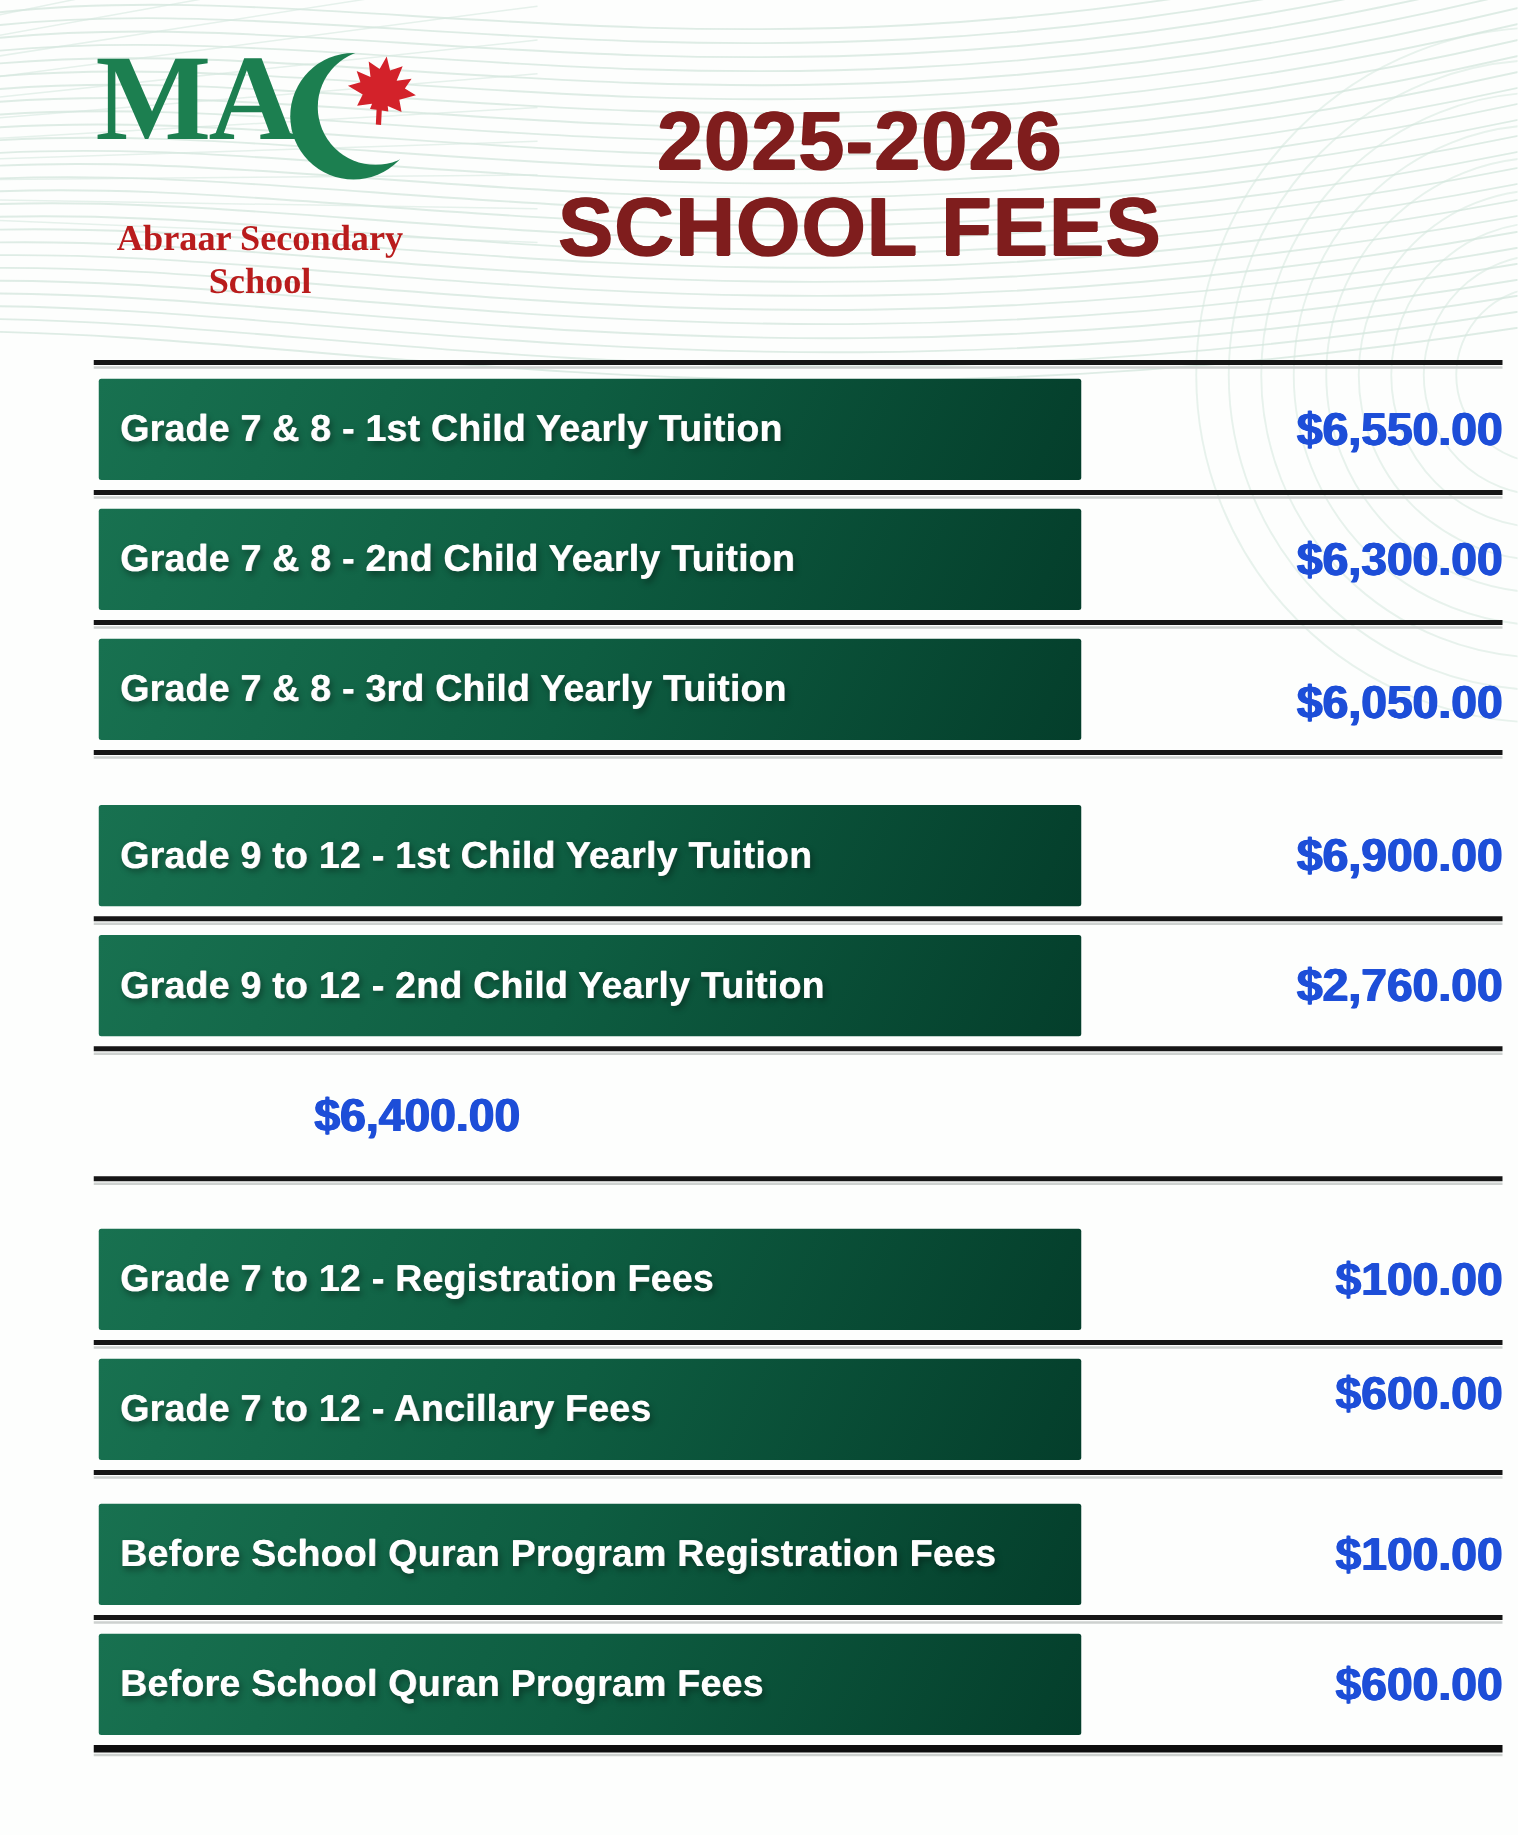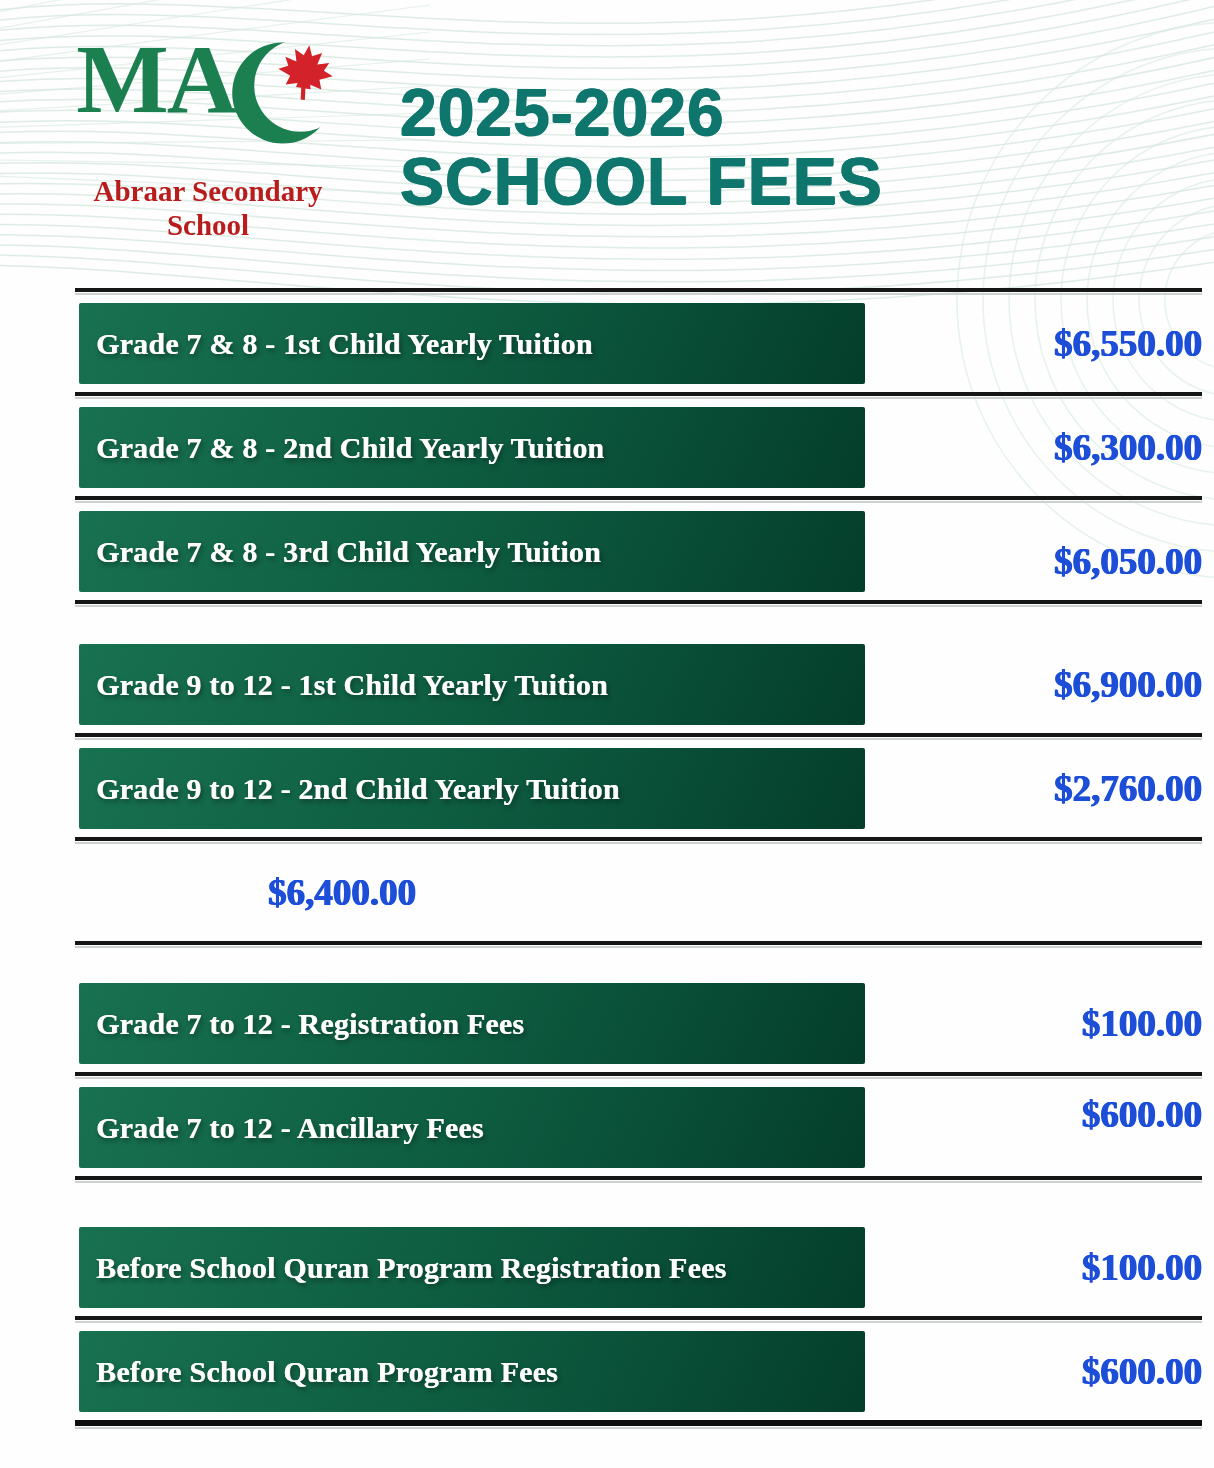--- a/index.html
+++ b/index.html
@@ -18,39 +18,39 @@
   .logo-ma{
     font-family:"Liberation Serif", serif;font-weight:700;
     font-size:98px;line-height:1;color:#1c7f50;letter-spacing:-2px;
   }
   .crescent{width:110px;height:150px;margin-left:-6px;margin-top:-12px;overflow:visible;}
   .logo-name{
     margin-top:6px;font-family:"Liberation Serif", serif;font-weight:700;
     font-size:29px;line-height:1.18;color:#b91c1c;
   }
   .title{
-    position:absolute;left:358px;top:78px;width:540px;text-align:left;
-    color:#0f766e;font-weight:800;
+    position:absolute;left:376px;top:78px;width:540px;text-align:center;
+    color:#7f1d1d;font-weight:800;
   }
   .title-line{
     font-size:66px;line-height:1.05;letter-spacing:1px;
     text-shadow:0.7px 0 0 currentColor,-0.7px 0 0 currentColor,0 0.7px 0 currentColor;
   }
 
   
   .sep{margin:8px 0 8px 33px;width:1127px;}
   .sep .sep-main{display:block;height:4px;background:#161616;}
   .sep .sep-sub{display:block;height:2px;background:#cdd1cf;margin-top:1px;}
   .sep-final .sep-main{height:6px;background:#0e0e0e;}
 
   .group-2{margin-top:37px;}
   .group-3{margin-top:35px;}
-  .group-4{margin-top:44px;}
-
-  .fee-row{display:flex;align-items:center;margin:8px 0;padding-left:37px;height:81px;font-family:Liberation Serif, serif;}
+  .group-4{margin-top:20px;}
+
+  .fee-row{display:flex;align-items:center;margin:8px 0;padding-left:37px;height:81px;}
   .fee-bar{
     width:786px;height:81px;box-sizing:border-box;
     display:flex;align-items:center;padding-left:17px;
     background:linear-gradient(115deg,#187150 0%,#0e5d41 48%,#043e2b 100%);
     border-radius:2px;
   }
   .fee-bar span{
     color:#ffffff;font-size:30px;font-weight:700;letter-spacing:0.2px;white-space:nowrap;
     text-shadow:2px 3px 5px rgba(0,0,0,0.38),0.5px 0 0 #fff;
   }

